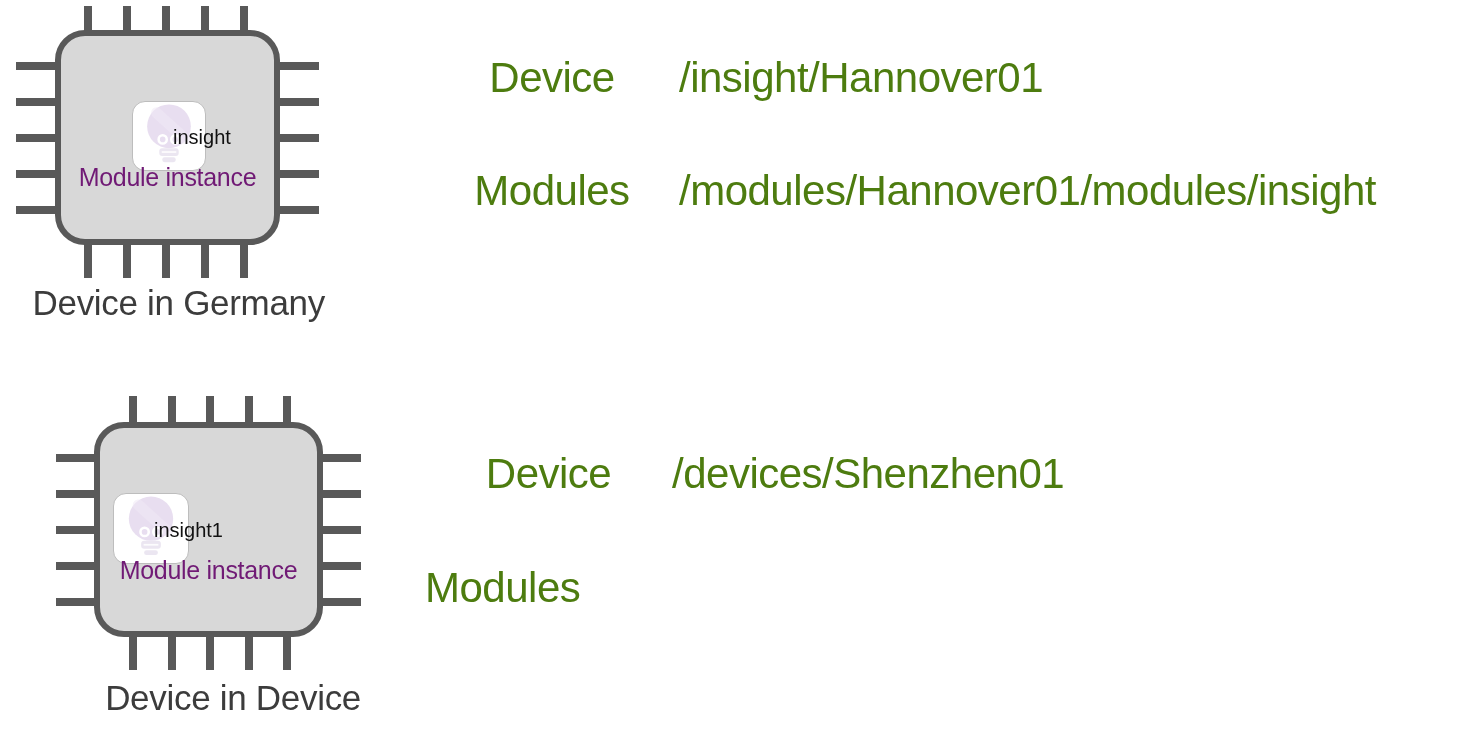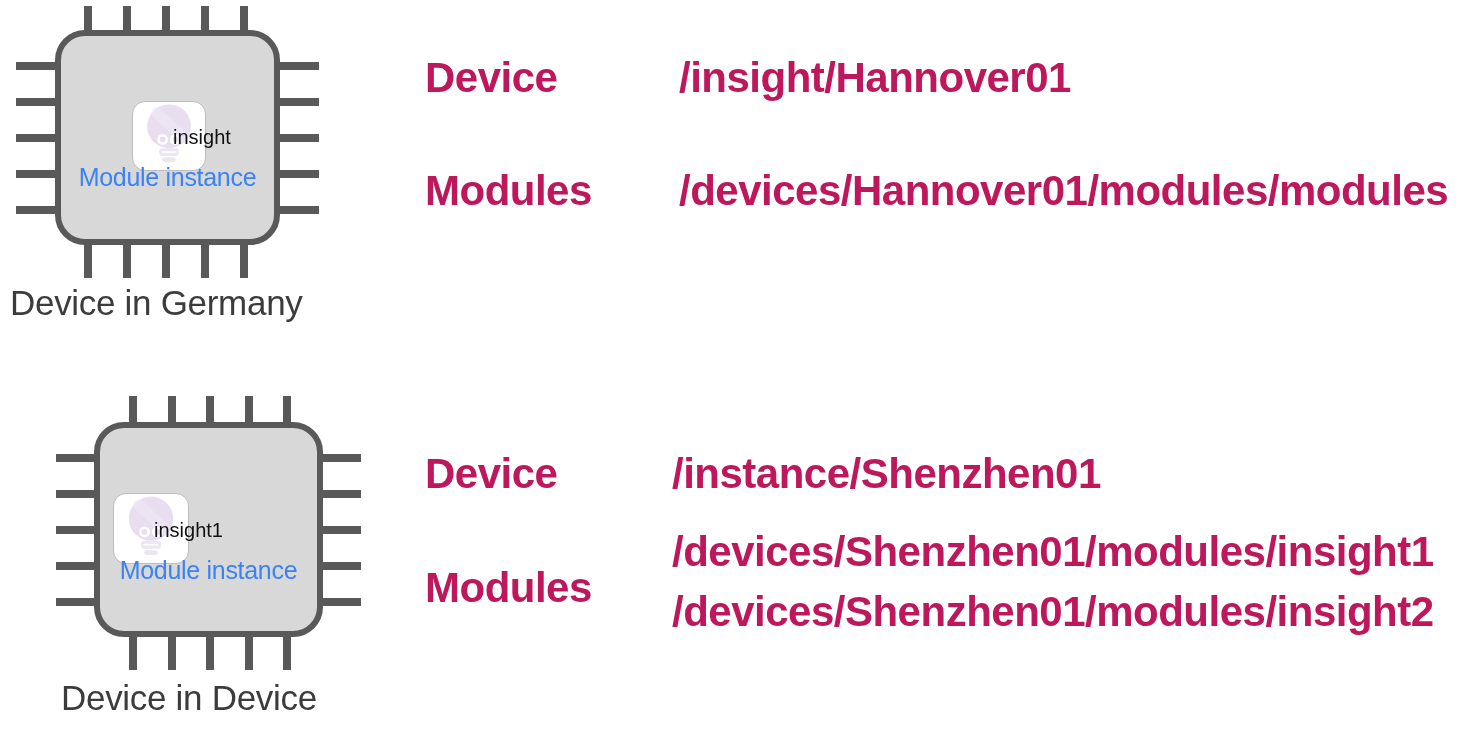--- a/index.html
+++ b/index.html
@@ -42,35 +42,35 @@
     font-weight:300;
     color:#111111;
     z-index:3;
     padding-left:40px;
   }
   .chip-caption{
     position:absolute;
     text-align:center;
     font-size:25px;
     font-weight:300;
-    color:#3b82f6;
+    color:#701a75;
     z-index:4;
     letter-spacing:-0.3px;
   }
   .chip-label{
     position:absolute;
-    text-align:left;
+    text-align:right;
     font-size:35px;
     font-weight:300;
     color:#3c3c3c;
     letter-spacing:-0.3px;
     white-space:nowrap;
   }
   
-  .identity{position:absolute;font-size:42px;font-weight:700;color:#be185d;letter-spacing:-0.5px;}
+  .identity{position:absolute;font-size:42px;font-weight:400;color:#4d7c0f;letter-spacing:-0.5px;text-align:center;}
   .id-row{position:absolute;left:0;display:flex;white-space:nowrap;}
   .id-label{flex:0 0 auto;}
   .id-value{white-space:nowrap;}
   .s1 .id-label{width:254px;}
   .s2 .id-label{width:247px;}
   .id-lines{position:absolute;white-space:nowrap;line-height:60px;}
   .id-lines div{height:60px;}
   .abs-label{position:absolute;white-space:nowrap;}
 </style>
 </head>
@@ -126,21 +126,21 @@
     <div class="chip-label" style="left:10px;top:283px;width:315px;">Device in Germany</div>
   </div>
 
   <div class="identity s1" style="left:425px;top:54px;width:1050px;height:170px;">
     <div class="id-row" style="top:0;">
       <div class="id-label">Device</div>
       <div class="id-value">/insight/Hannover01</div>
     </div>
     <div class="id-row" style="top:113px;">
       <div class="id-label">Modules</div>
-      <div class="id-value">/devices/Hannover01/modules/modules</div>
+      <div class="id-value">/modules/Hannover01/modules/insight</div>
     </div>
   </div>
 
   <div class="chip-group" style="left:0;top:0;width:360px;height:739px;margin-left:36px;">
     <div class="pins pins-h" style="left:93px;top:396px;width:162px;height:29px;">
         <div class="pin"></div>
         <div class="pin"></div>
         <div class="pin"></div>
         <div class="pin"></div>
         <div class="pin"></div>
@@ -181,22 +181,18 @@
         </span>
       <span class="module-name">insight1</span>
     </div>
     <div class="chip-caption" style="left:48px;top:556px;width:249px;">Module instance</div>
     <div class="chip-label" style="left:25px;top:678px;width:300px;">Device in Device</div>
   </div>
 
   <div class="identity s2" style="left:425px;top:450px;width:1050px;height:250px;">
     <div class="id-row" style="top:0;">
       <div class="id-label">Device</div>
-      <div class="id-value">/instance/Shenzhen01</div>
+      <div class="id-value">/devices/Shenzhen01</div>
     </div>
     <div class="abs-label" style="left:0;top:114px;">Modules</div>
-    <div class="id-lines" style="left:247px;top:72px;">
-      <div>/devices/Shenzhen01/modules/insight1</div>
-      <div>/devices/Shenzhen01/modules/insight2</div>
-    </div>
   </div>
 
 </div>
 
 </body></html>

